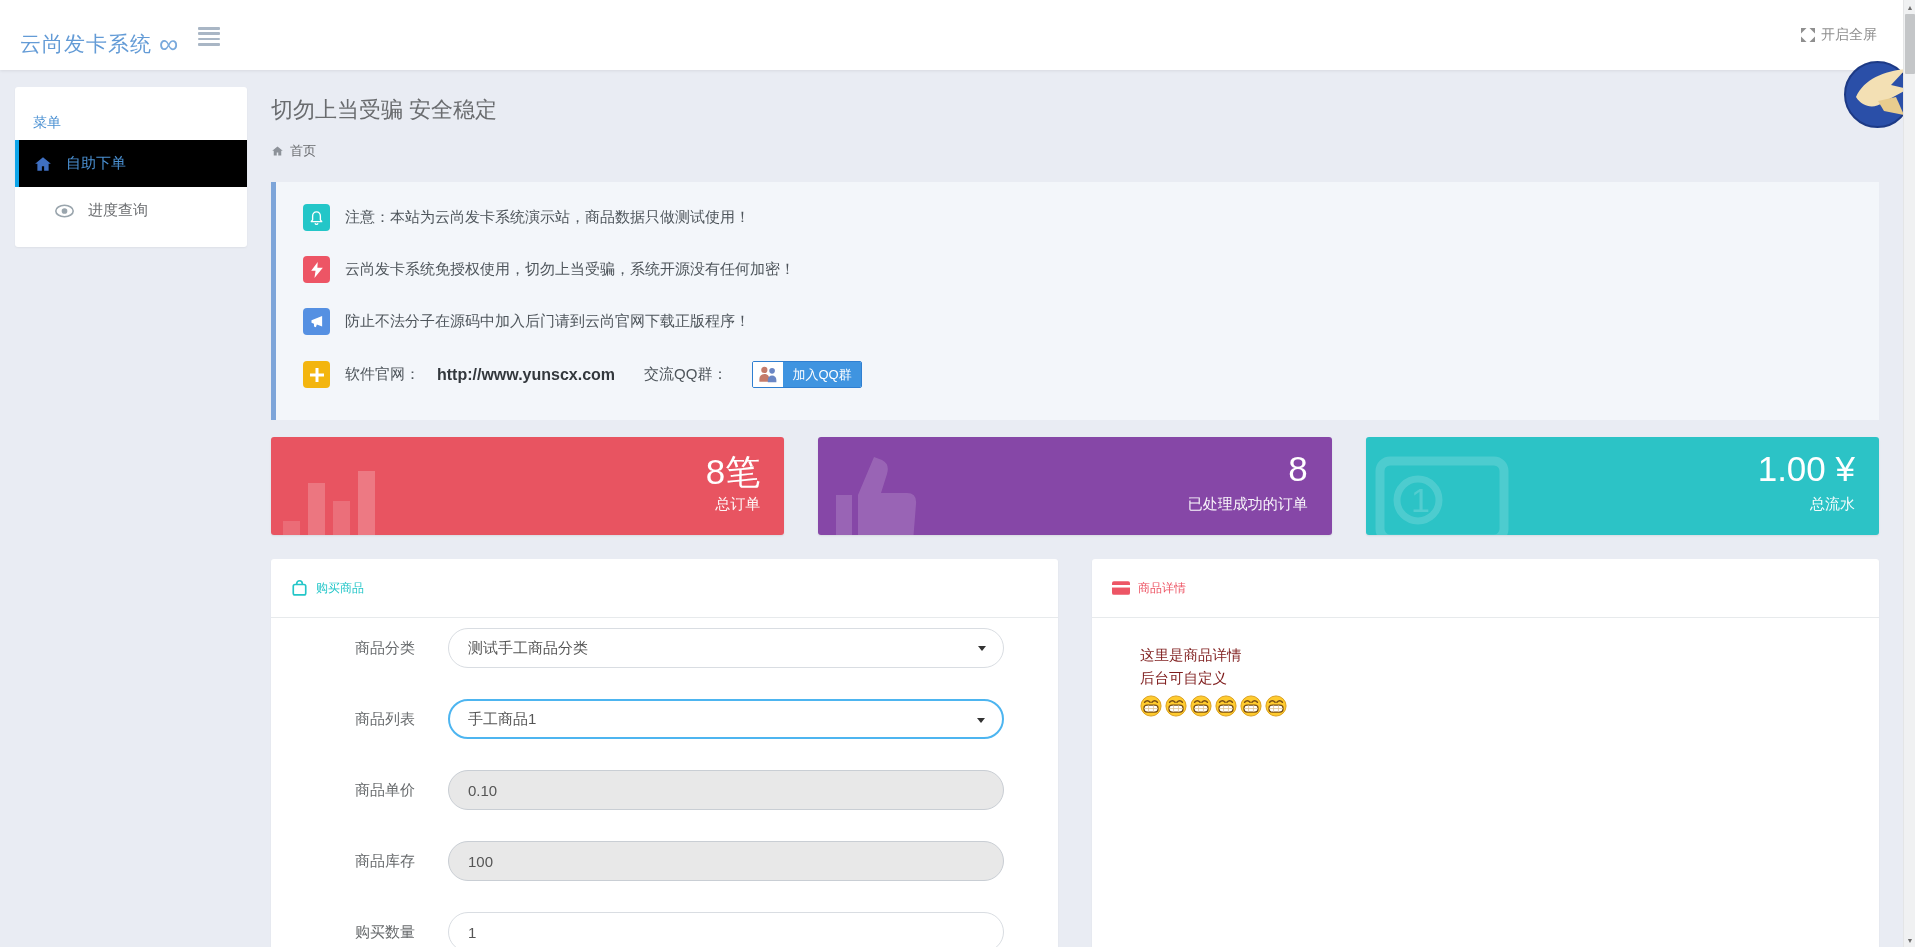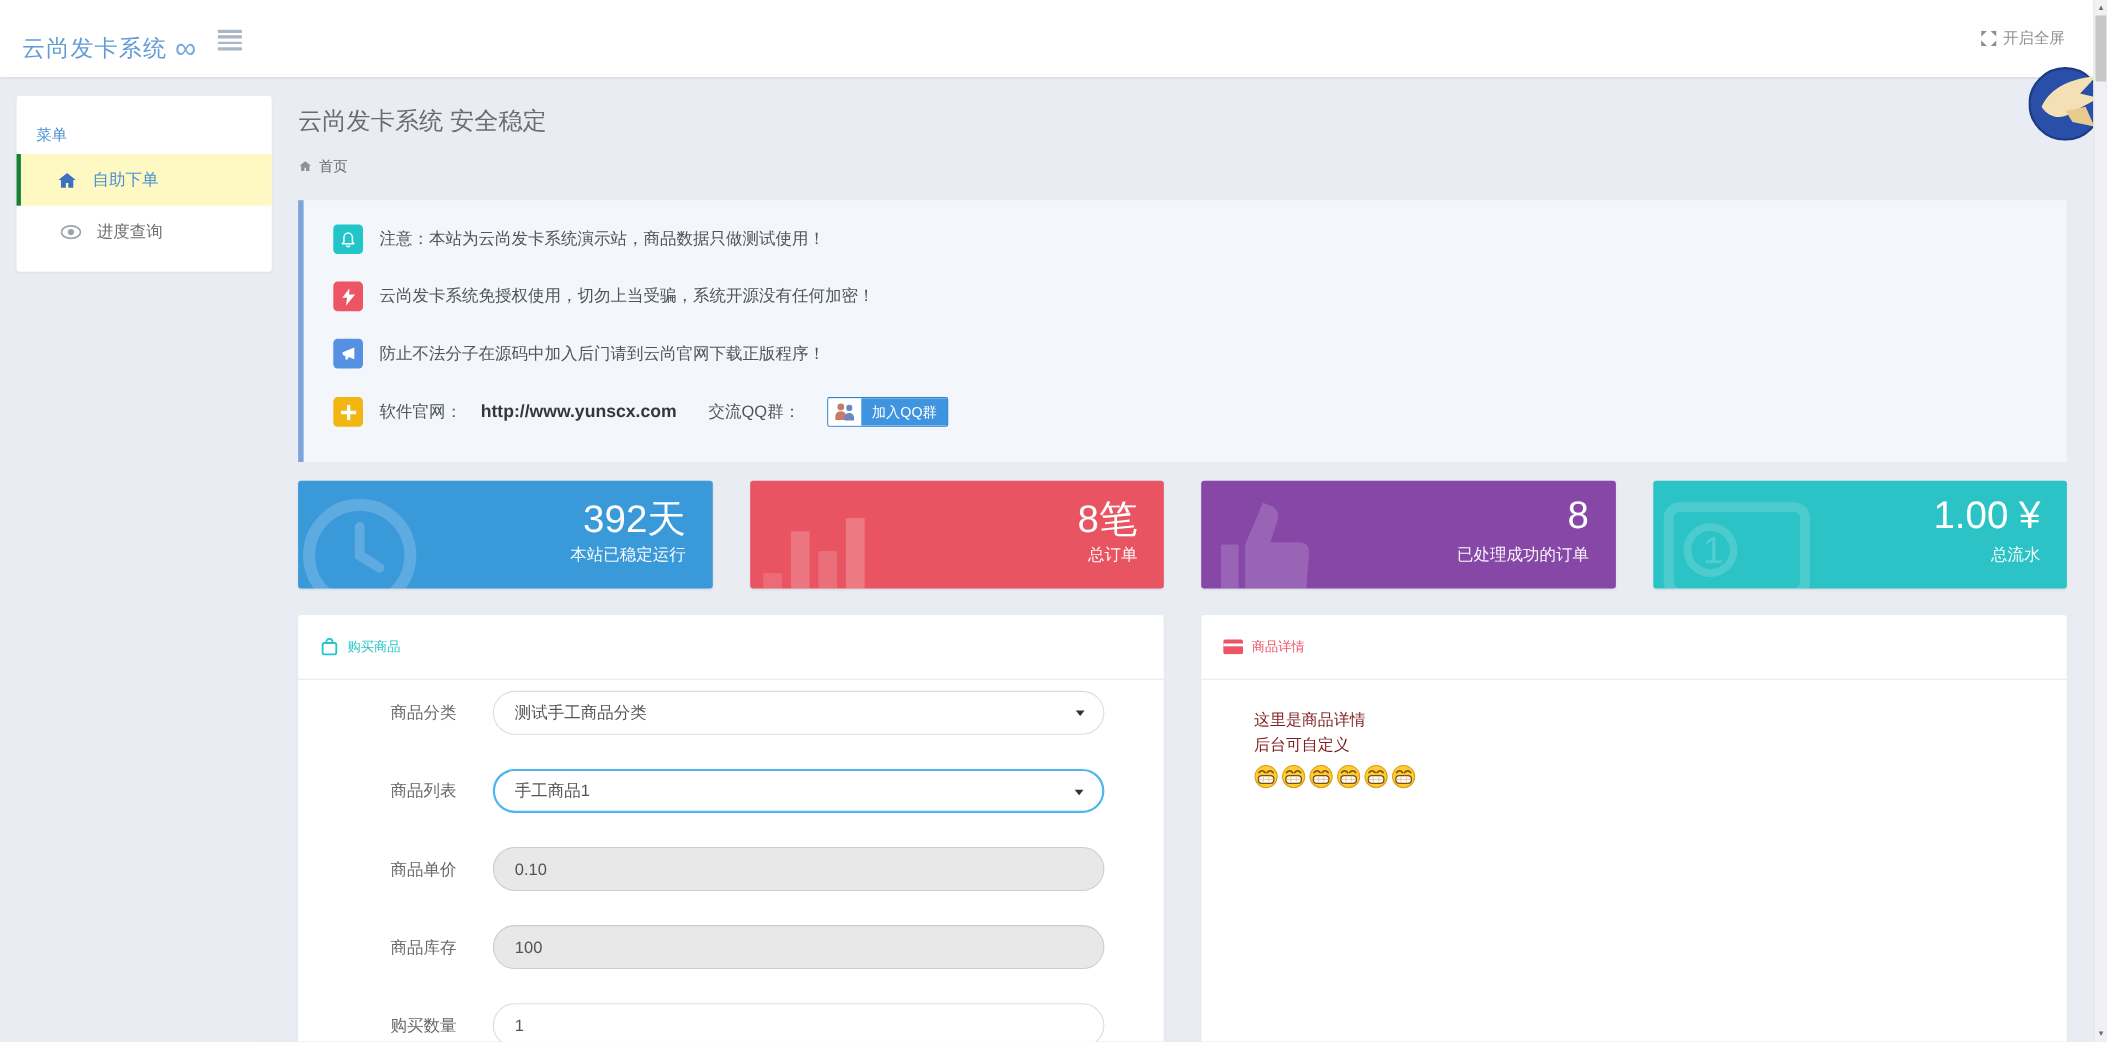--- a/index.html
+++ b/index.html
@@ -16,21 +16,21 @@
   .hamburger i { display:block; height:2.6px; background:#a9b6c5; margin-bottom:2.8px; border-radius:1px; }
   .fullscreen { position:absolute; right:38px; top:0; height:70px; display:flex; align-items:center;
                 gap:6px; color:#8f8f8f; font-size:14px; cursor:pointer; }
 
   
   .sidebar { position:absolute; left:15px; top:87px; width:232px; height:160px; background:#fff;
              border-radius:3px; box-shadow:0 1px 2px rgba(0,0,0,.05); }
   .side-title { position:absolute; left:18px; top:27px; font-size:14px; color:#4a90d2; }
   .side-item { position:absolute; left:0; width:232px; height:47px; display:flex; align-items:center;
                gap:14px; padding-left:19px; font-size:15px; color:#6a6c6f; cursor:pointer; }
-  .side-item.active { top:53px; background:#fef9c3; border-left:4px solid #15803d; padding-left:33px; color:#4a90d2; }
+  .side-item.active { top:53px; background:#000000; border-left:4px solid #0ea5e9; padding-left:15px; color:#4a90d2; }
   .side-item.plain { top:100px;padding-left:40px; }
 
   
   .main { position:absolute; left:271px; top:70px; width:1608px; height:877px; }
   .page-title { position:absolute; left:0; top:25px; font-size:22px; color:#6a6c6f; }
   .breadcrumb { position:absolute; left:0; top:72px; display:flex; align-items:center; gap:6px;
                 font-size:13px; color:#6a6c6f; cursor:pointer; }
 
   
   .notice { position:absolute; left:0; top:112px; width:1608px; height:238px; background:#f3f6fa;
@@ -131,21 +131,21 @@
     <svg width="19" height="14" viewBox="0 0 24 16">
       <ellipse cx="12" cy="8" rx="11" ry="7.2" fill="none" stroke="#9aa5ad" stroke-width="2"></ellipse>
       <circle cx="12" cy="8" r="3.6" fill="#9aa5ad"></circle>
     </svg>
     <span>进度查询</span>
   </div>
 </div>
 
 <div class="main">
 
-  <div class="page-title">云尚发卡系统 安全稳定</div>
+  <div class="page-title">切勿上当受骗 安全稳定</div>
 
   <div class="breadcrumb">
     <svg width="13" height="12" viewBox="0 0 24 24">
       <path fill="#8d9299" d="M12 3 1.5 11.5h3V21h6v-6h3v6h6v-9.5h3z"></path>
     </svg>
     <span>首页</span>
   </div>
 
   <div class="notice">
     <div class="notice-row" style="top:22px;">
@@ -190,28 +190,20 @@
             <circle cx="15.5" cy="6" r="3.1" fill="#6a86c4"></circle>
               <path d="M10.8 16c0-3.2 2.1-5 4.7-5s4.7 1.8 4.7 5v2.5h-9.4z" fill="#6a86c4"></path>
           </svg>
         </span>
         <span class="qq-text">加入QQ群</span>
       </a>
     </div>
   </div>
 
   <div class="stats">
-    <div class="stat" style="background-color: rgb(58, 153, 217);">
-      <svg class="wm" width="120" height="110" viewBox="0 0 120 110">
-        <circle cx="52" cy="62" r="46" fill="none" stroke="rgba(255,255,255,.18)" stroke-width="11"></circle>
-        <path d="M52 36v26l18 11" fill="none" stroke="rgba(255,255,255,.18)" stroke-width="9" stroke-linecap="round"></path>
-      </svg>
-      <div class="num">392天</div>
-      <div class="lbl">本站已稳定运行</div>
-    </div>
     <div class="stat" style="background-color: rgb(232, 84, 97);">
       <svg class="wm" width="130" height="110" viewBox="0 0 130 110">
         <rect x="8" y="78" width="17" height="32" fill="rgba(255,255,255,.14)"></rect>
         <rect x="33" y="40" width="17" height="70" fill="rgba(255,255,255,.20)"></rect>
         <rect x="58" y="58" width="17" height="52" fill="rgba(255,255,255,.16)"></rect>
         <rect x="83" y="28" width="17" height="82" fill="rgba(255,255,255,.22)"></rect>
       </svg>
       <div class="num">8笔</div>
       <div class="lbl">总订单</div>
     </div>

